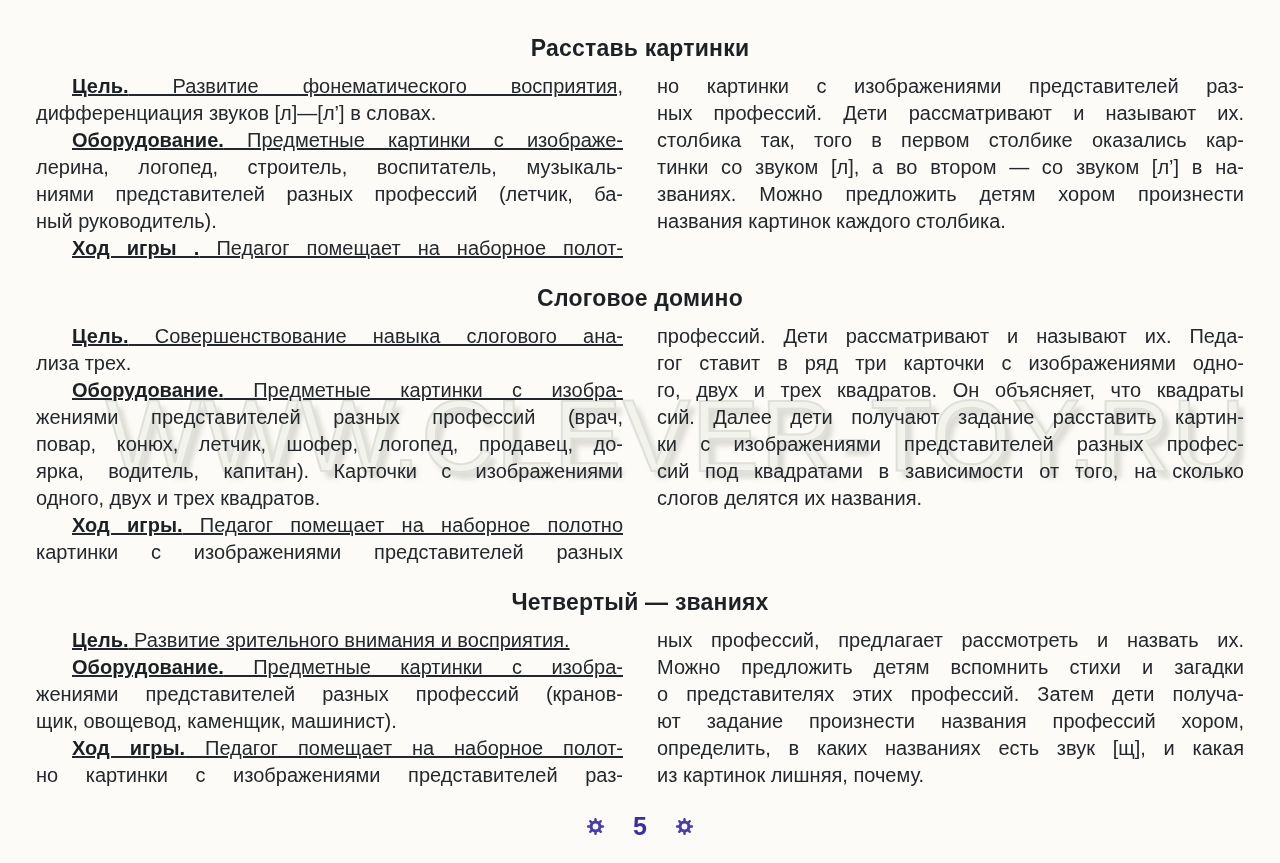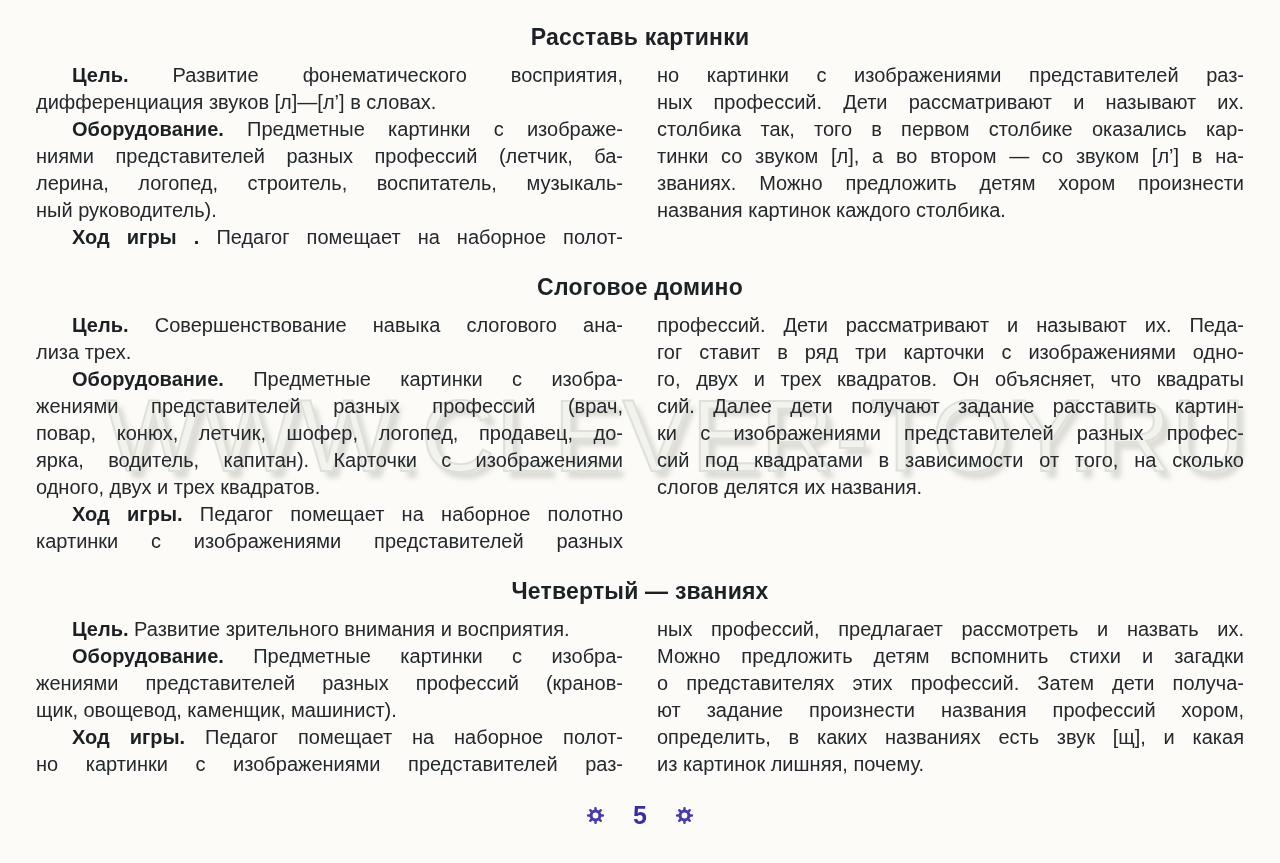--- a/index.html
+++ b/index.html
@@ -26,40 +26,40 @@
     font-size: 102px;
     letter-spacing: 1px;
     color: #f3f3ee;
     -webkit-text-stroke: 2px #e0e0da;
     text-shadow: 6px 7px 5px rgba(165,165,158,0.38);
     z-index: 0;
     user-select: none;
     margin-left: 36px;
   }
   .content { position: relative; z-index: 1; }
-  .game-section { margin-bottom: 23px; }
+  .game-section { margin-bottom: 23px; margin-top: 11px; }
   .section-title {
     font-size: 23px;
     font-weight: bold;
     text-align: center;
     margin: 0 0 11px 0;
     color: #1d2125;
     letter-spacing: 0.2px;
   }
   .columns { display: flex; gap: 34px; }
   .col { flex: 1 1 0; min-width: 0; }
   .line {
     font-size: 20px;
     line-height: 27px;
     text-align: justify;
     text-align-last: justify;
     color: #24282c;
   }
   .line.last { text-align-last: left; }
-  .line.indent { text-indent: 36px; }
+  .line.indent { text-indent: 36px; text-decoration: underline; }
   .line b { font-weight: 700; color: #1c2024; }
   .footer {
     position: relative; z-index: 1;
     display: flex;
     justify-content: center;
     align-items: center;
     gap: 27px;
     margin-top: 12px;
   }
   .page-number {
@@ -77,22 +77,22 @@
 
   <div class="content">
     <div id="sections-host">
   <section class="game-section">
     <h2 class="section-title">Расставь картинки</h2>
     <div class="columns">
       <div class="col col-left">
               <div class="line indent"><b>Цель.</b> Развитие фонематического восприятия,</div>
               <div class="line last">дифференциация звуков [л]—[л’] в словах.</div>
               <div class="line indent"><b>Оборудование.</b> Предметные картинки с изображе-</div>
+              <div class="line">лерина, логопед, строитель, воспитатель, музыкаль-</div>
               <div class="line">ниями представителей разных профессий (летчик, ба-</div>
-              <div class="line">лерина, логопед, строитель, воспитатель, музыкаль-</div>
               <div class="line last">ный руководитель).</div>
               <div class="line indent"><b>Ход игры .</b> Педагог помещает на наборное полот-</div>
             </div>
       <div class="col col-right">
               <div class="line">но картинки с изображениями представителей раз-</div>
               <div class="line">ных профессий. Дети рассматривают и называют их.</div>
               <div class="line">столбика так, того в первом столбике оказались кар-</div>
               <div class="line">тинки со звуком [л], а во втором — со звуком [л’] в на-</div>
               <div class="line">званиях. Можно предложить детям хором произнести</div>
               <div class="line last">названия картинок каждого столбика.</div>

